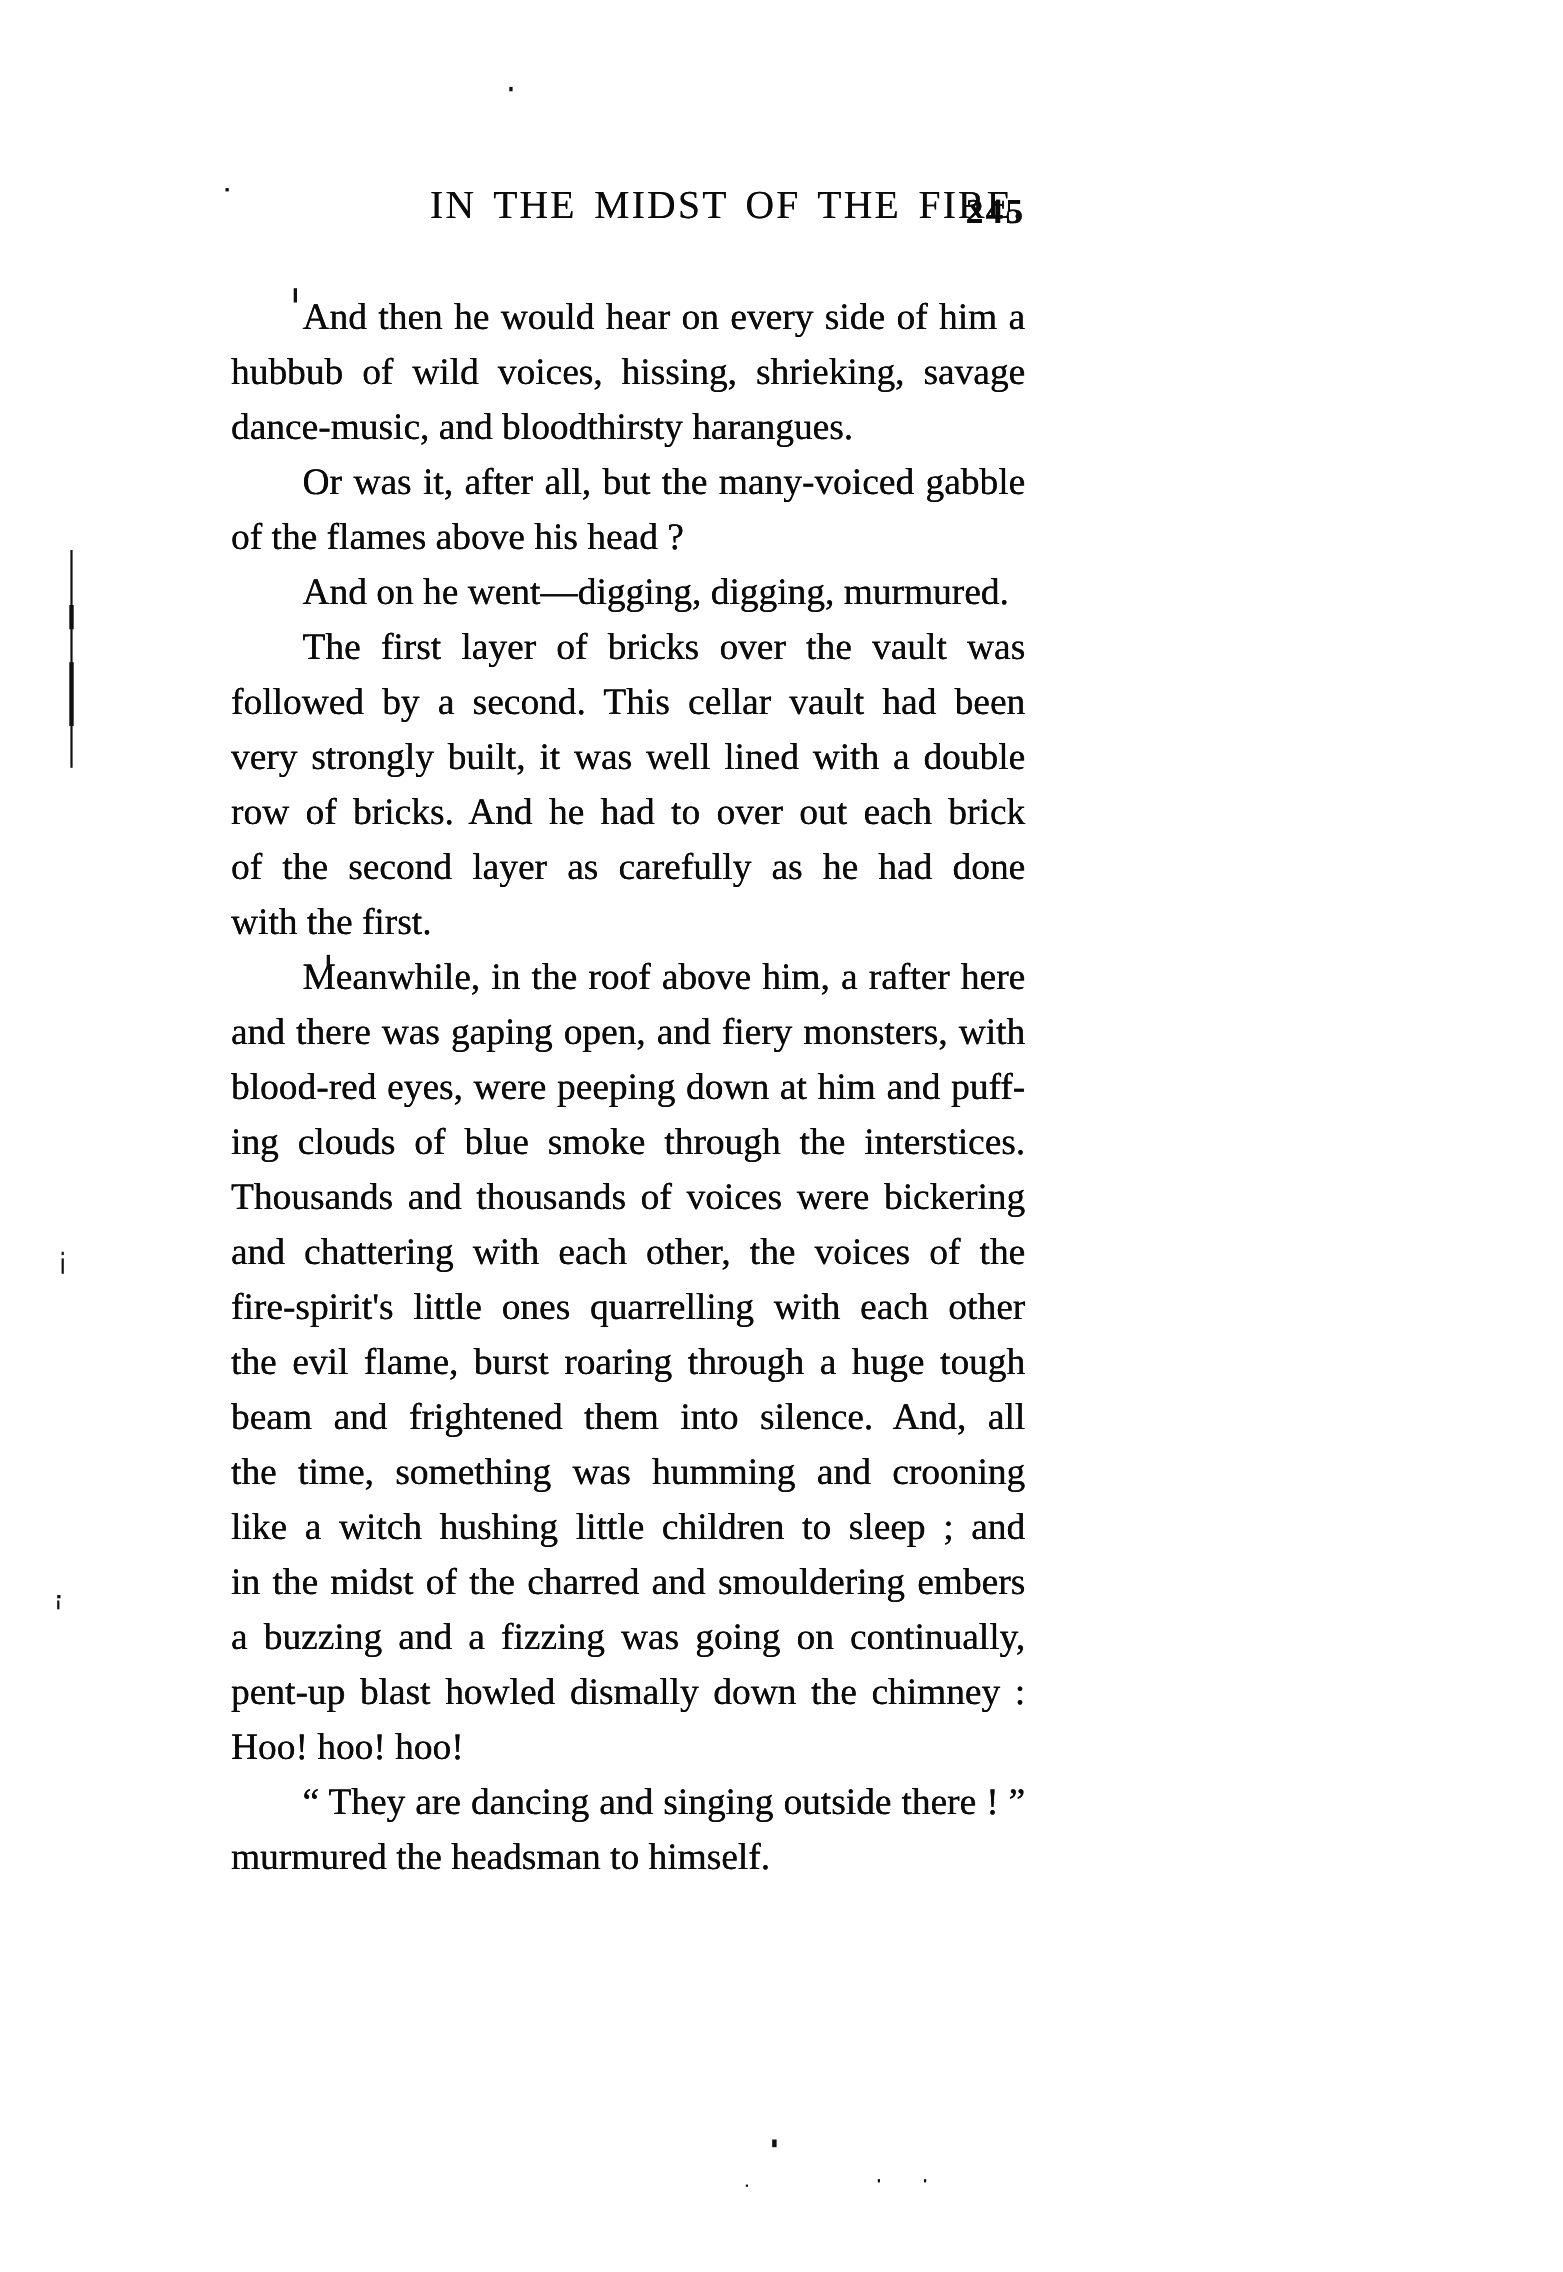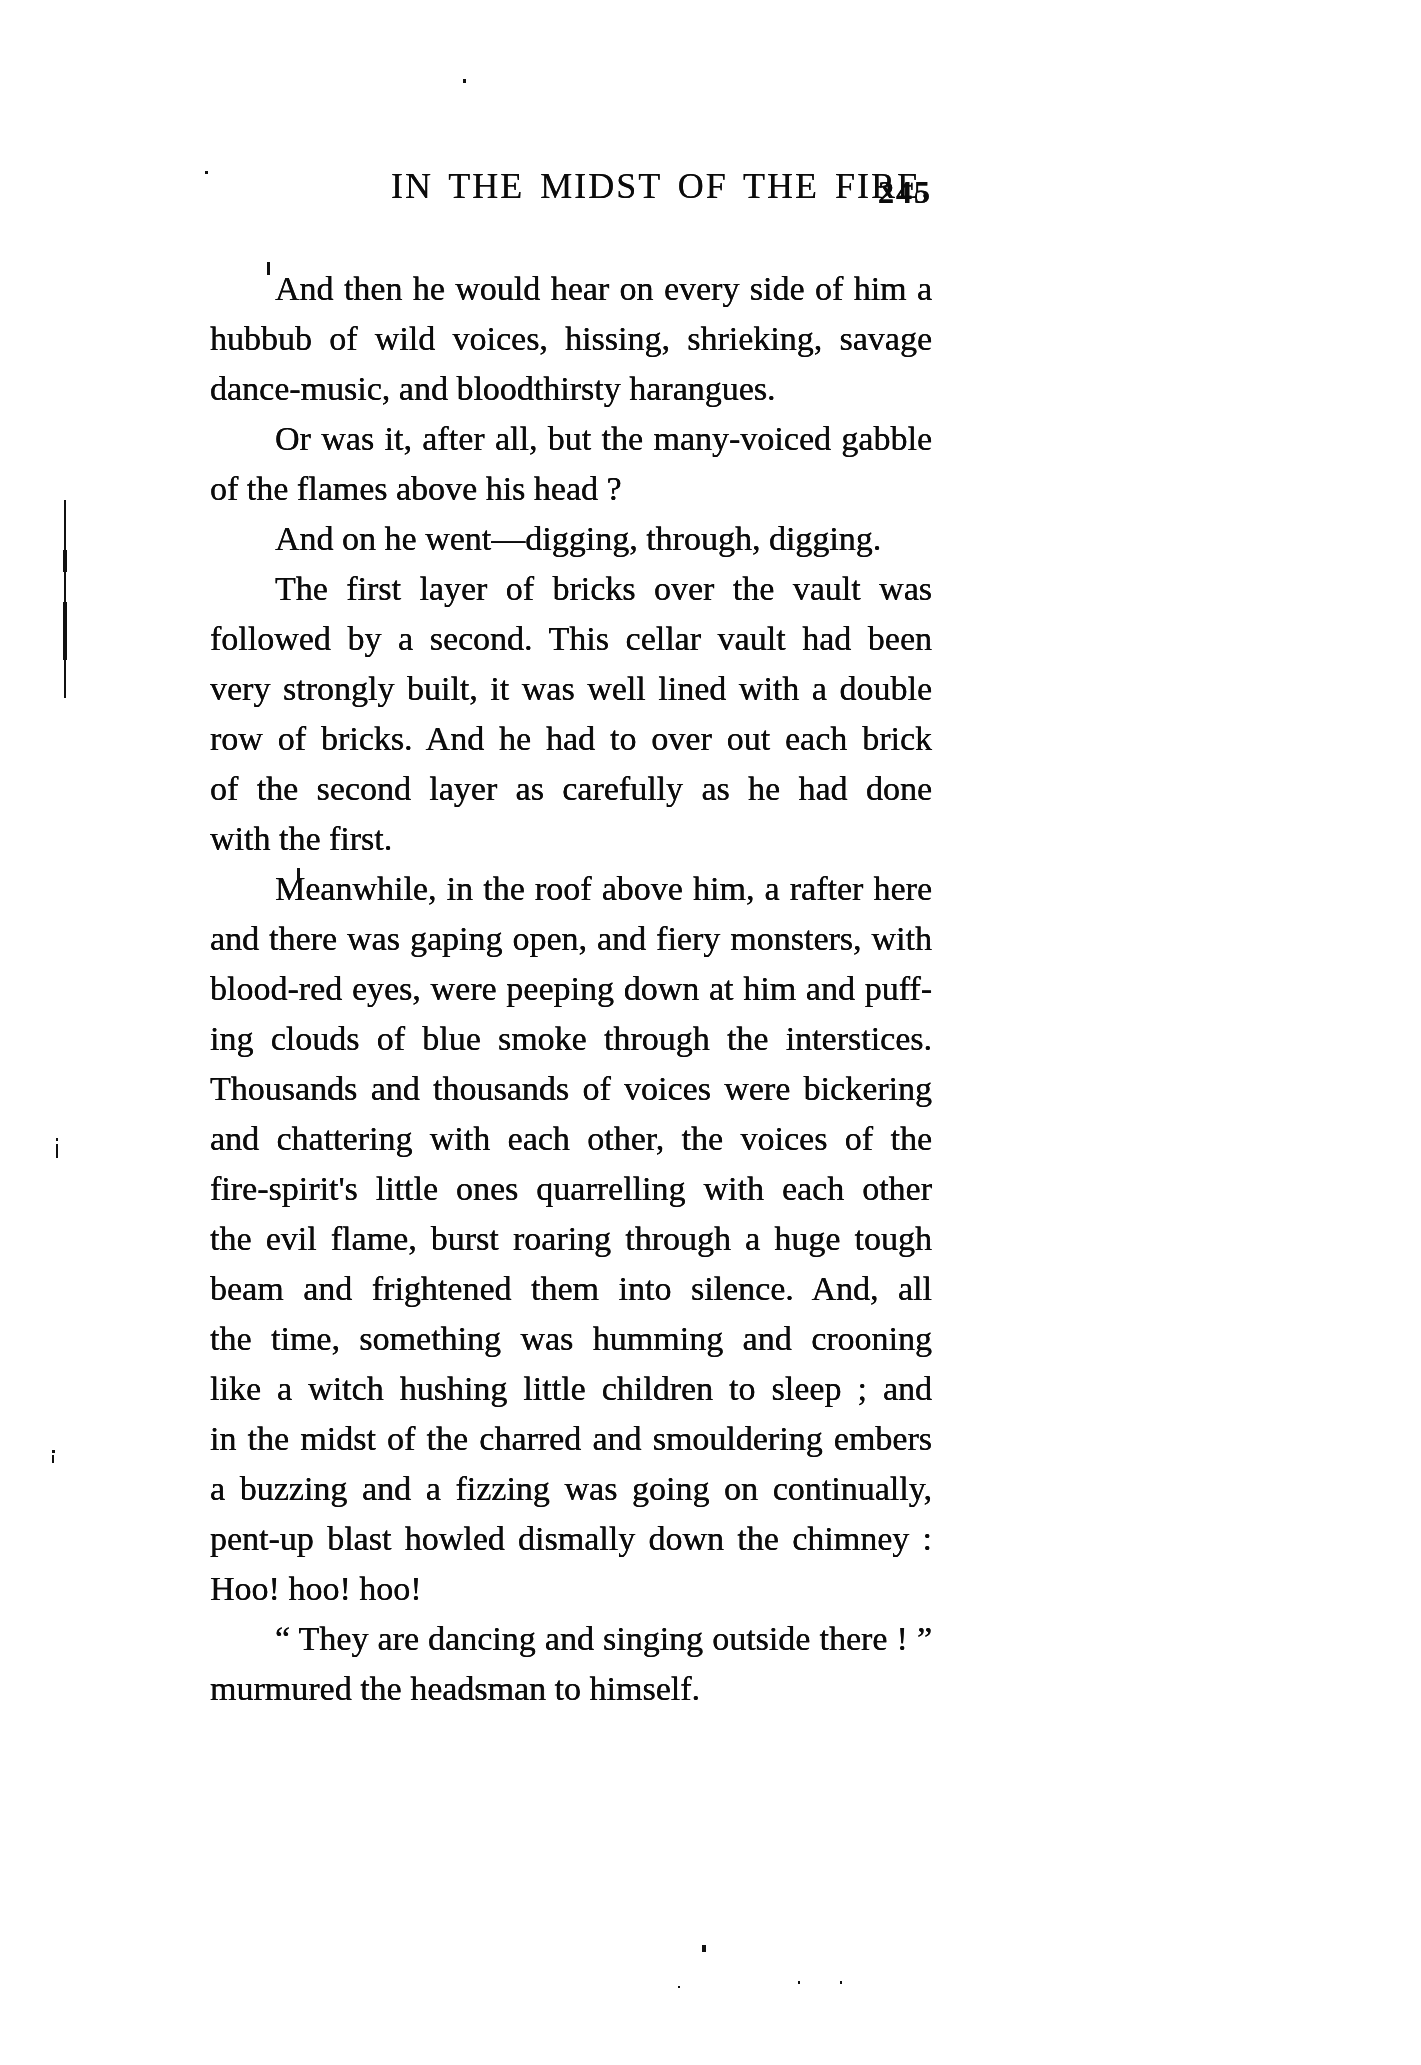--- a/index.html
+++ b/index.html
@@ -79,21 +79,21 @@
     <span class="header-title">IN THE MIDST OF THE FIRE.</span>
     <span class="page-number">245</span>
   </div>
 
   <div class="body-text">
       <div class="text-line indent">And then he would hear on every side of him a</div>
       <div class="text-line">hubbub of wild voices, hissing, shrieking, savage</div>
       <div class="text-line last">dance-music, and bloodthirsty harangues.</div>
       <div class="text-line indent">Or was it, after all, but the many-voiced gabble</div>
       <div class="text-line last">of the flames above his head ?</div>
-      <div class="text-line indent last">And on he went—digging, through, digging.</div>
+      <div class="text-line indent last">And on he went—digging, digging, murmured.</div>
       <div class="text-line indent">The first layer of bricks over the vault was</div>
       <div class="text-line">followed by a second.  This cellar vault had been</div>
       <div class="text-line">very strongly built, it was well lined with a double</div>
       <div class="text-line">row of bricks.  And he had to over out each brick</div>
       <div class="text-line">of the second layer as carefully as he had done</div>
       <div class="text-line last">with the first.</div>
       <div class="text-line indent">Meanwhile, in the roof above him, a rafter here</div>
       <div class="text-line">and there was gaping open, and fiery monsters, with</div>
       <div class="text-line">blood-red eyes, were peeping down at him and puff-</div>
       <div class="text-line">ing clouds of blue smoke through the interstices.</div>

